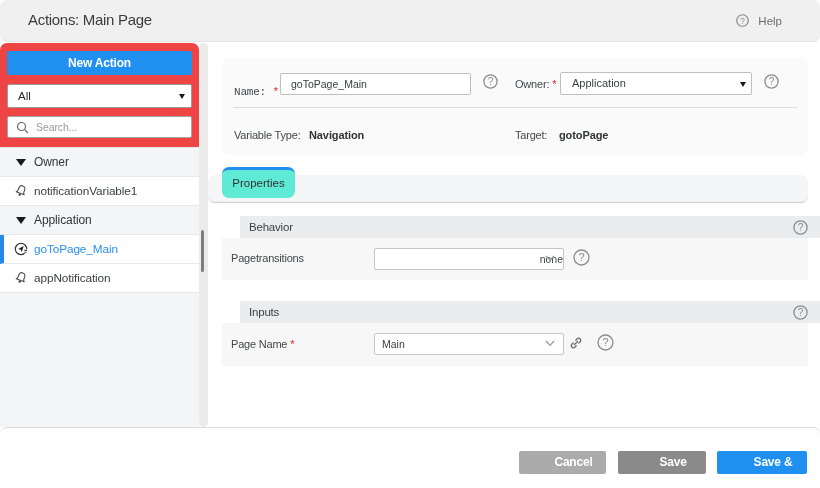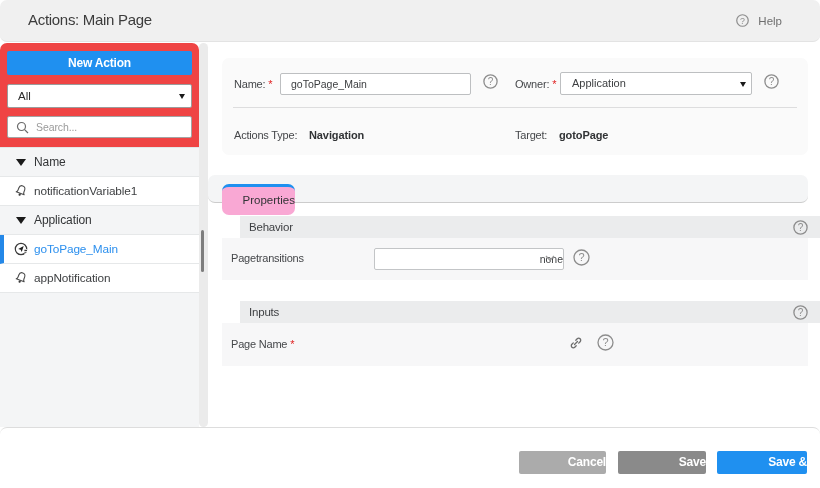--- a/index.html
+++ b/index.html
@@ -42,33 +42,33 @@
   .flabel { position:absolute; font-size:11px; letter-spacing:-0.2px; color:#45474a; }
   .req { color:#e01f1f; }
   .tinput { position:absolute; background:#fff; border:1px solid #bdbfc1; border-radius:2px; font-size:11px; color:#3c3e40; }
   .fdivider { position:absolute; left:11px; top:49px; width:564px; height:1px; background:#ddddde; }
   .bval { font-weight:bold; color:#313335; font-size:11px; letter-spacing:-0.1px; }
 
   .selcaret { position:absolute; width:0; height:0; border-left:3.5px solid transparent; border-right:3.5px solid transparent; border-top:5px solid #1a1a1a; }
 
   
   .tabbar { left:208px; top:175px; width:600px; height:28px; background:#f4f5f6; border-bottom:1px solid #cccccc; }
-  .tab { left:222px; top:184px; width:73px; height:31px; background:#f9a8d4; border-top:3px solid #1f90f0; font-size:11.5px; color:#313335; text-align:right; line-height:27px; }
+  .tab { left:222px; top:167px; width:73px; height:31px; background:#5eead4; border-top:3px solid #1f90f0; font-size:11.5px; color:#313335; text-align:center; line-height:27px; }
 
   
   .sect-h { background:#ebeced; height:22px; font-size:11.5px; letter-spacing:-0.2px; color:#3d3f42; line-height:22px; padding-left:9px; position:absolute; left:240px; width:586px; }
   .sect-b { background:#f7f7f8; position:absolute; left:222px; width:586px; }
   .qicon { position:absolute; }
 
   .drop { position:absolute; background:#fff; border:1px solid #c3c5c7; border-radius:2px; font-size:10.5px; color:#3c3e40; }
   .drop .chev { position:absolute; right:8px; top:6px; }
 
   
   .footer { left:0; top:427px; width:820px; height:61px; background:#fff; border-top:1px solid #dddddd; }
-  .btn { position:absolute; top:23px; height:23px; border-radius:2px; color:#fff; font-weight:bold; font-size:12px; letter-spacing:-0.2px; text-align:right; line-height:23px;padding-left:22px; }
+  .btn { position:absolute; top:23px; height:23px; border-radius:2px; color:#fff; font-weight:bold; font-size:12px; letter-spacing:-0.2px; text-align:center; line-height:23px;padding-left:22px; }
 </style>
 </head>
 <body>
 
 <div class="abs tophdr">
   <div class="title">Actions: Main Page</div>
   <div class="helpwrap">
     <svg width="13" height="13" viewBox="0 0 14 14">
         <circle cx="7" cy="7" r="6.2" fill="none" stroke="#8d8d8d" stroke-width="1.3"></circle>
         <text x="7" y="10.4" font-size="9.5" fill="#8d8d8d" text-anchor="middle" font-family="Liberation Sans">?</text>
@@ -79,21 +79,21 @@
 <div class="abs sidebar">
   <div class="newaction">New Action</div>
   <div class="alldd">All<span class="caret"></span></div>
   <div class="search"><svg width="13" height="13" viewBox="0 0 13 13">
         <circle cx="5.5" cy="5.5" r="4" fill="none" stroke="#6b6b6b" stroke-width="1.2"></circle>
         <line x1="8.6" y1="8.6" x2="12" y2="12" stroke="#6b6b6b" stroke-width="1.2"></line>
       </svg>Search...</div>
   <div class="tree">
     <div class="trow hdr">
         <span class="tri"></span>
-        <span class="lbl">Name</span>
+        <span class="lbl">Owner</span>
       </div>
     <div class="trow item">
         <svg class="ic" width="20" height="20" viewBox="0 0 20 20">
           <g transform="rotate(20 10 10)">
             <path d="M10 4.6 C8.1 4.6 6.9 6 6.9 7.9 L6.9 10.2 C6.9 11.1 6.4 11.9 5.8 12.4 L14.2 12.4 C13.6 11.9 13.1 11.1 13.1 10.2 L13.1 7.9 C13.1 6 11.9 4.6 10 4.6 Z" fill="none" stroke="#4a4a4a" stroke-width="1.1" stroke-linejoin="round"></path>
             <circle cx="10" cy="13.9" r="1.15" fill="#3a3a3a"></circle>
           </g>
         </svg>
         <span class="lbl">notificationVariable1</span>
       </div>
@@ -118,34 +118,34 @@
           </g>
         </svg>
         <span class="lbl">appNotification</span>
       </div>
   </div>
 </div>
 <div class="abs scrolltrack"></div>
 <div class="abs scrollthumb"></div>
 
 <div class="abs formbox">
-  <span class="flabel" style="left:12px; top:20px;">Name: <span class="req">*</span></span>
+  <span class="flabel" style="left:12px; top:28px;font-family:Liberation Mono, monospace;">Name: <span class="req">*</span></span>
   <div class="tinput" style="left:58px; top:15px; width:191px; height:22px; line-height:20px; padding-left:10px; font-size:10.5px;">goToPage_Main</div>
   <svg class="qicon" style="left:261px; top:16px;" width="15" height="15" viewBox="0 0 15 15">
       <circle cx="7.5" cy="7.5" r="6.6" fill="none" stroke="#8d8d8d" stroke-width="1.3"></circle>
       <text x="7.5" y="11" font-size="10" fill="#8d8d8d" text-anchor="middle" font-family="Liberation Sans">?</text>
     </svg>
   <span class="flabel" style="left:293px; top:20px;">Owner: <span class="req">*</span></span>
   <div class="tinput" style="left:338px; top:14px; width:192px; height:23px; line-height:21px; padding-left:11px;">Application<span class="selcaret" style="right:5px; top:9px; position:absolute;"></span></div>
   <svg class="qicon" style="left:542px; top:16px;" width="15" height="15" viewBox="0 0 15 15">
       <circle cx="7.5" cy="7.5" r="6.6" fill="none" stroke="#8d8d8d" stroke-width="1.3"></circle>
       <text x="7.5" y="11" font-size="10" fill="#8d8d8d" text-anchor="middle" font-family="Liberation Sans">?</text>
     </svg>
   <div class="fdivider"></div>
-  <span class="flabel" style="left:12px; top:71px;">Actions Type:</span>
+  <span class="flabel" style="left:12px; top:71px;">Variable Type:</span>
   <span class="flabel bval" style="left:87px; top:71px;">Navigation</span>
   <span class="flabel" style="left:293px; top:71px;">Target:</span>
   <span class="flabel bval" style="left:337px; top:71px;">gotoPage</span>
 </div>
 
 <div class="abs tabbar"></div>
 <div class="abs tab">Properties</div>
 
 <div class="sect-h" style="top:216px;">Behavior</div>
 <svg class="qicon" style="left:793px; top:220px;" width="15" height="15" viewBox="0 0 15 15">
@@ -165,20 +165,25 @@
     </svg>
 </div>
 
 <div class="sect-h" style="top:301px;">Inputs</div>
 <svg class="qicon" style="left:793px; top:305px;" width="15" height="15" viewBox="0 0 15 15">
     <circle cx="7.5" cy="7.5" r="6.6" fill="none" stroke="#8d8d8d" stroke-width="1.3"></circle>
     <text x="7.5" y="11" font-size="10" fill="#8d8d8d" text-anchor="middle" font-family="Liberation Sans">?</text>
   </svg>
 <div class="sect-b" style="top:323px; height:43px;">
   <span class="flabel" style="left:9px; top:15px;">Page Name <span class="req">*</span></span>
+  <div class="drop" style="left:152px; top:10px; width:190px; height:22px; line-height:20px; padding-left:7px;">Main
+    <svg class="chev" width="10" height="7" viewBox="0 0 10 7">
+        <path d="M1 1 L5 5.4 L9 1" fill="none" stroke="#9a9a9a" stroke-width="1.3"></path>
+      </svg>
+  </div>
   <svg class="qicon" style="left:346px; top:12px;" width="16" height="16" viewBox="0 0 16 16">
       <path d="M6.5 9.5 L9.5 6.5 M7.8 5.2 l1.4-1.4 a2.05 2.05 0 0 1 2.9 2.9 l-1.4 1.4 M8.2 10.8 l-1.4 1.4 a2.05 2.05 0 0 1 -2.9 -2.9 l1.4 -1.4" fill="none" stroke="#6d6d6d" stroke-width="1.3" stroke-linecap="round"></path>
     </svg>
   <svg class="qicon" style="left:375px; top:11px;" width="17" height="17" viewBox="0 0 17 17">
       <circle cx="8.5" cy="8.5" r="7.5" fill="none" stroke="#8d8d8d" stroke-width="1.3"></circle>
       <text x="8.5" y="12.4" font-size="11" fill="#8d8d8d" text-anchor="middle" font-family="Liberation Sans">?</text>
     </svg>
 </div>
 
 <div class="abs footer">

